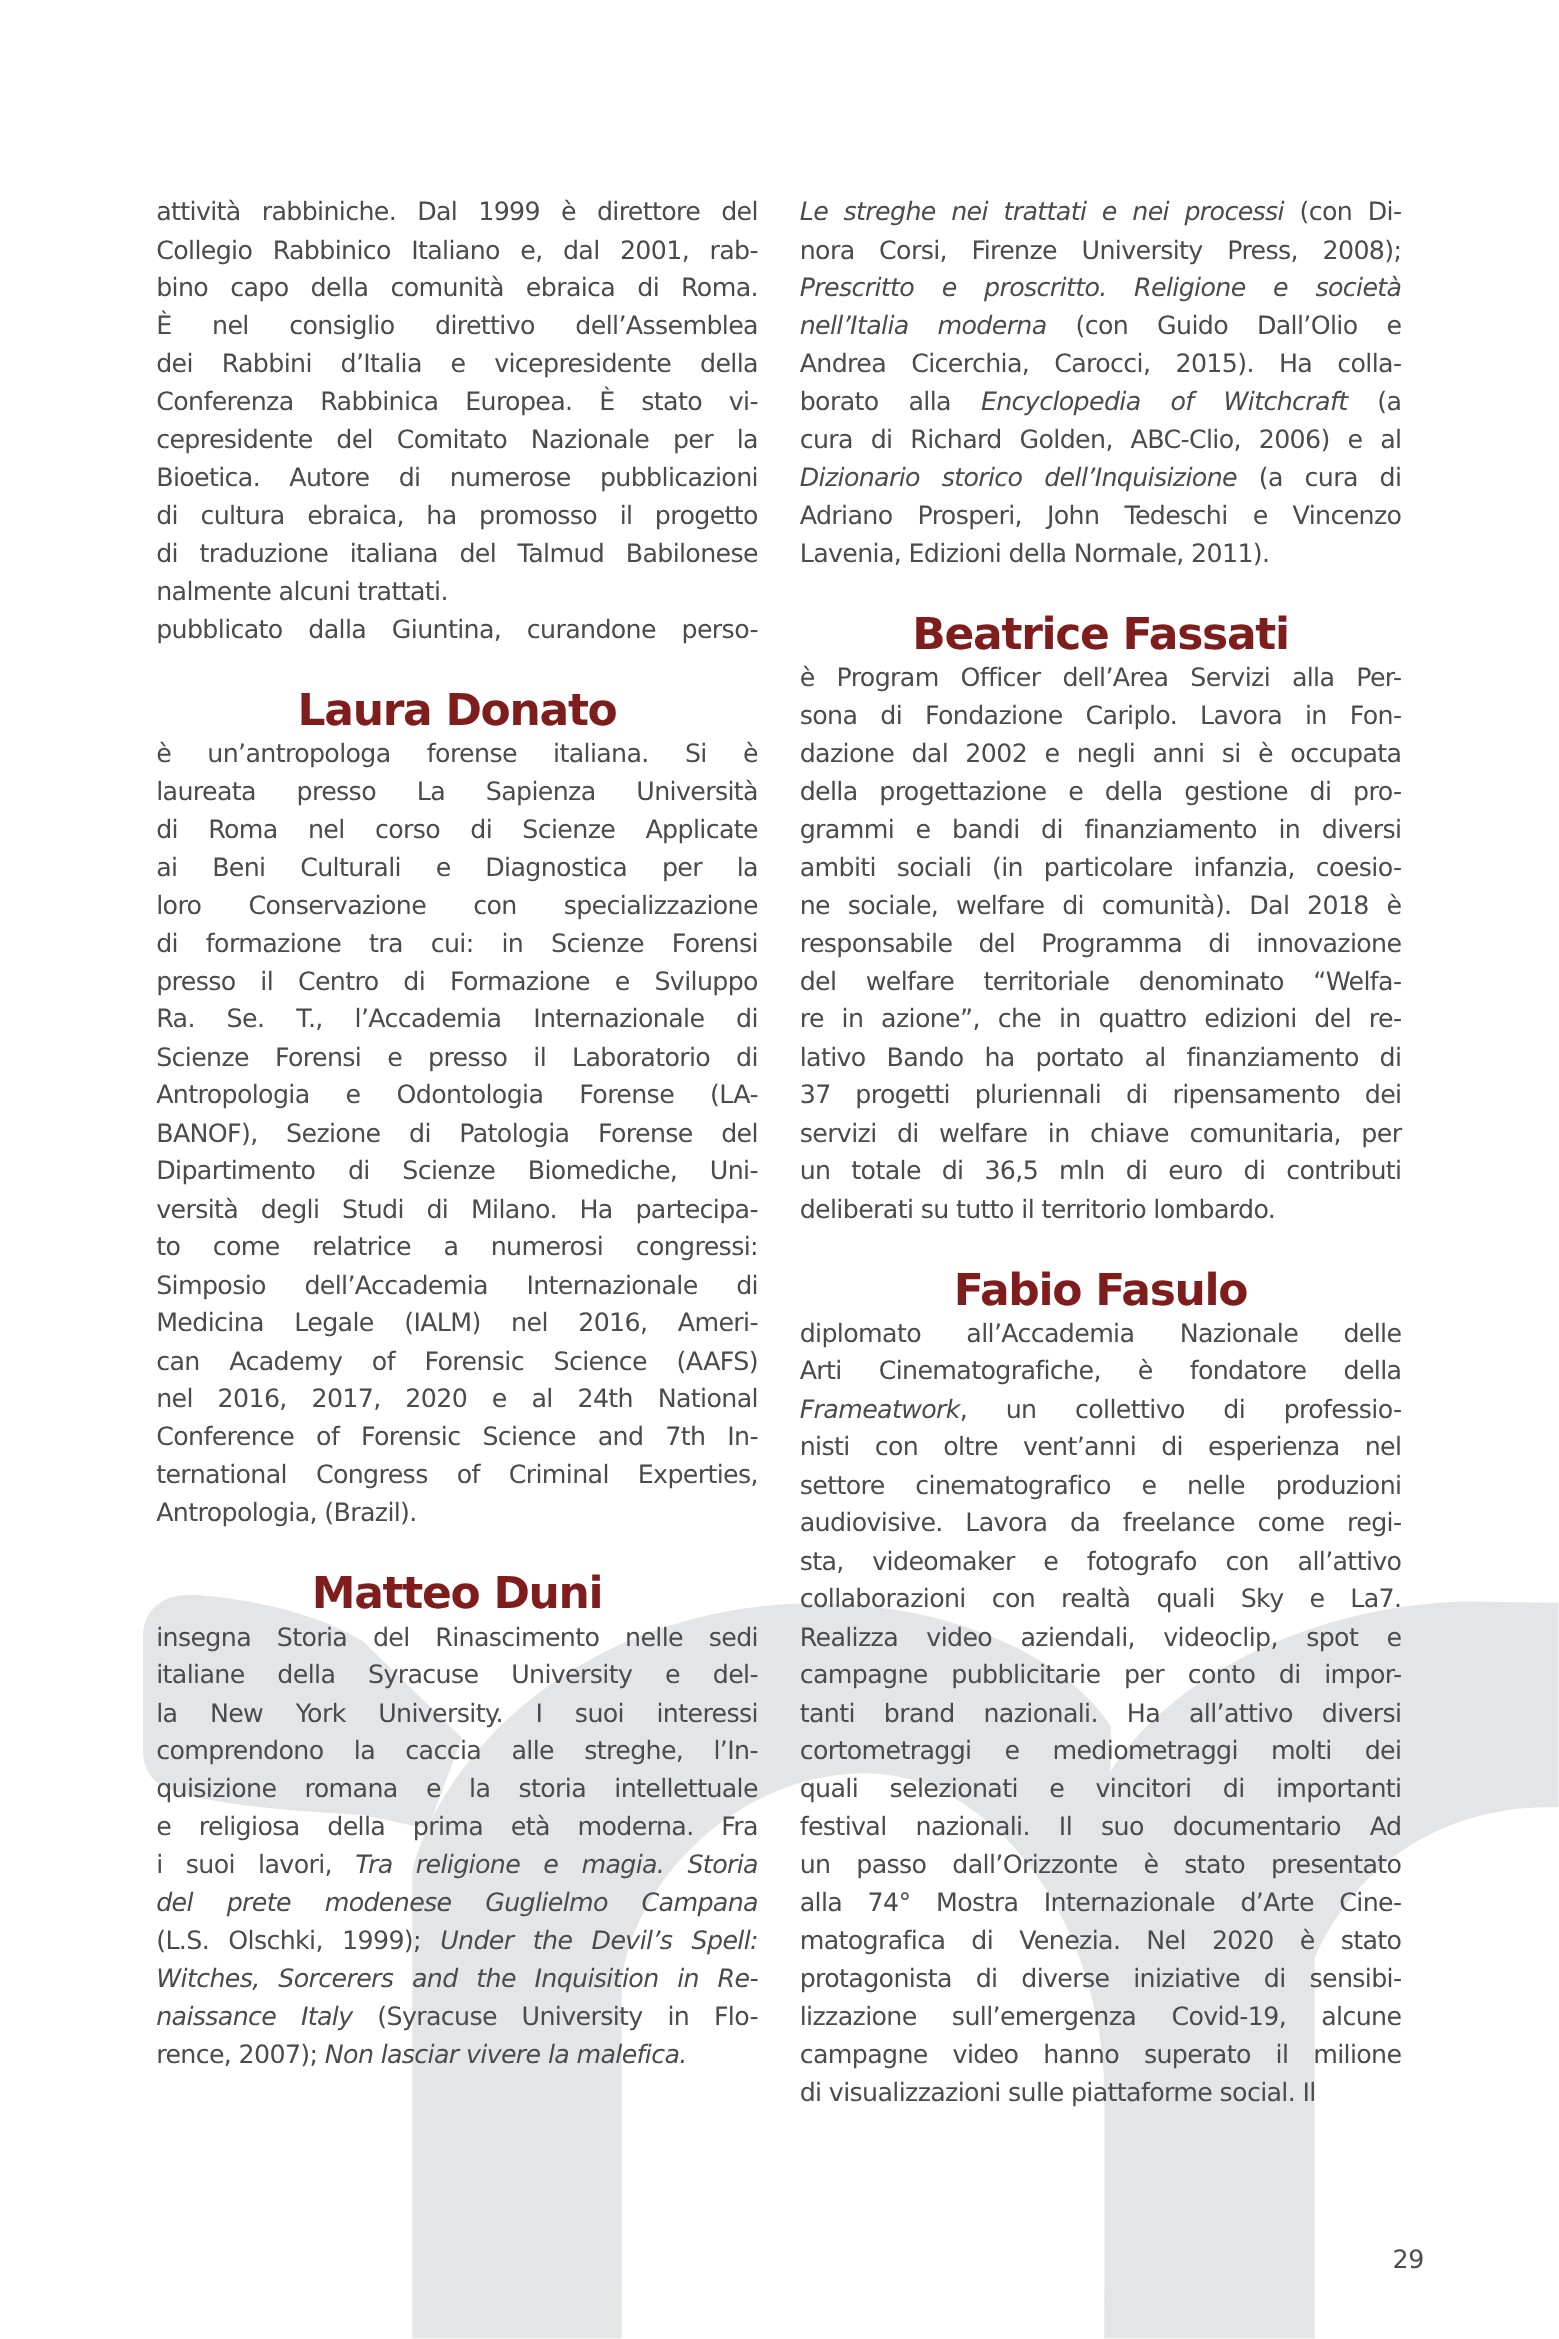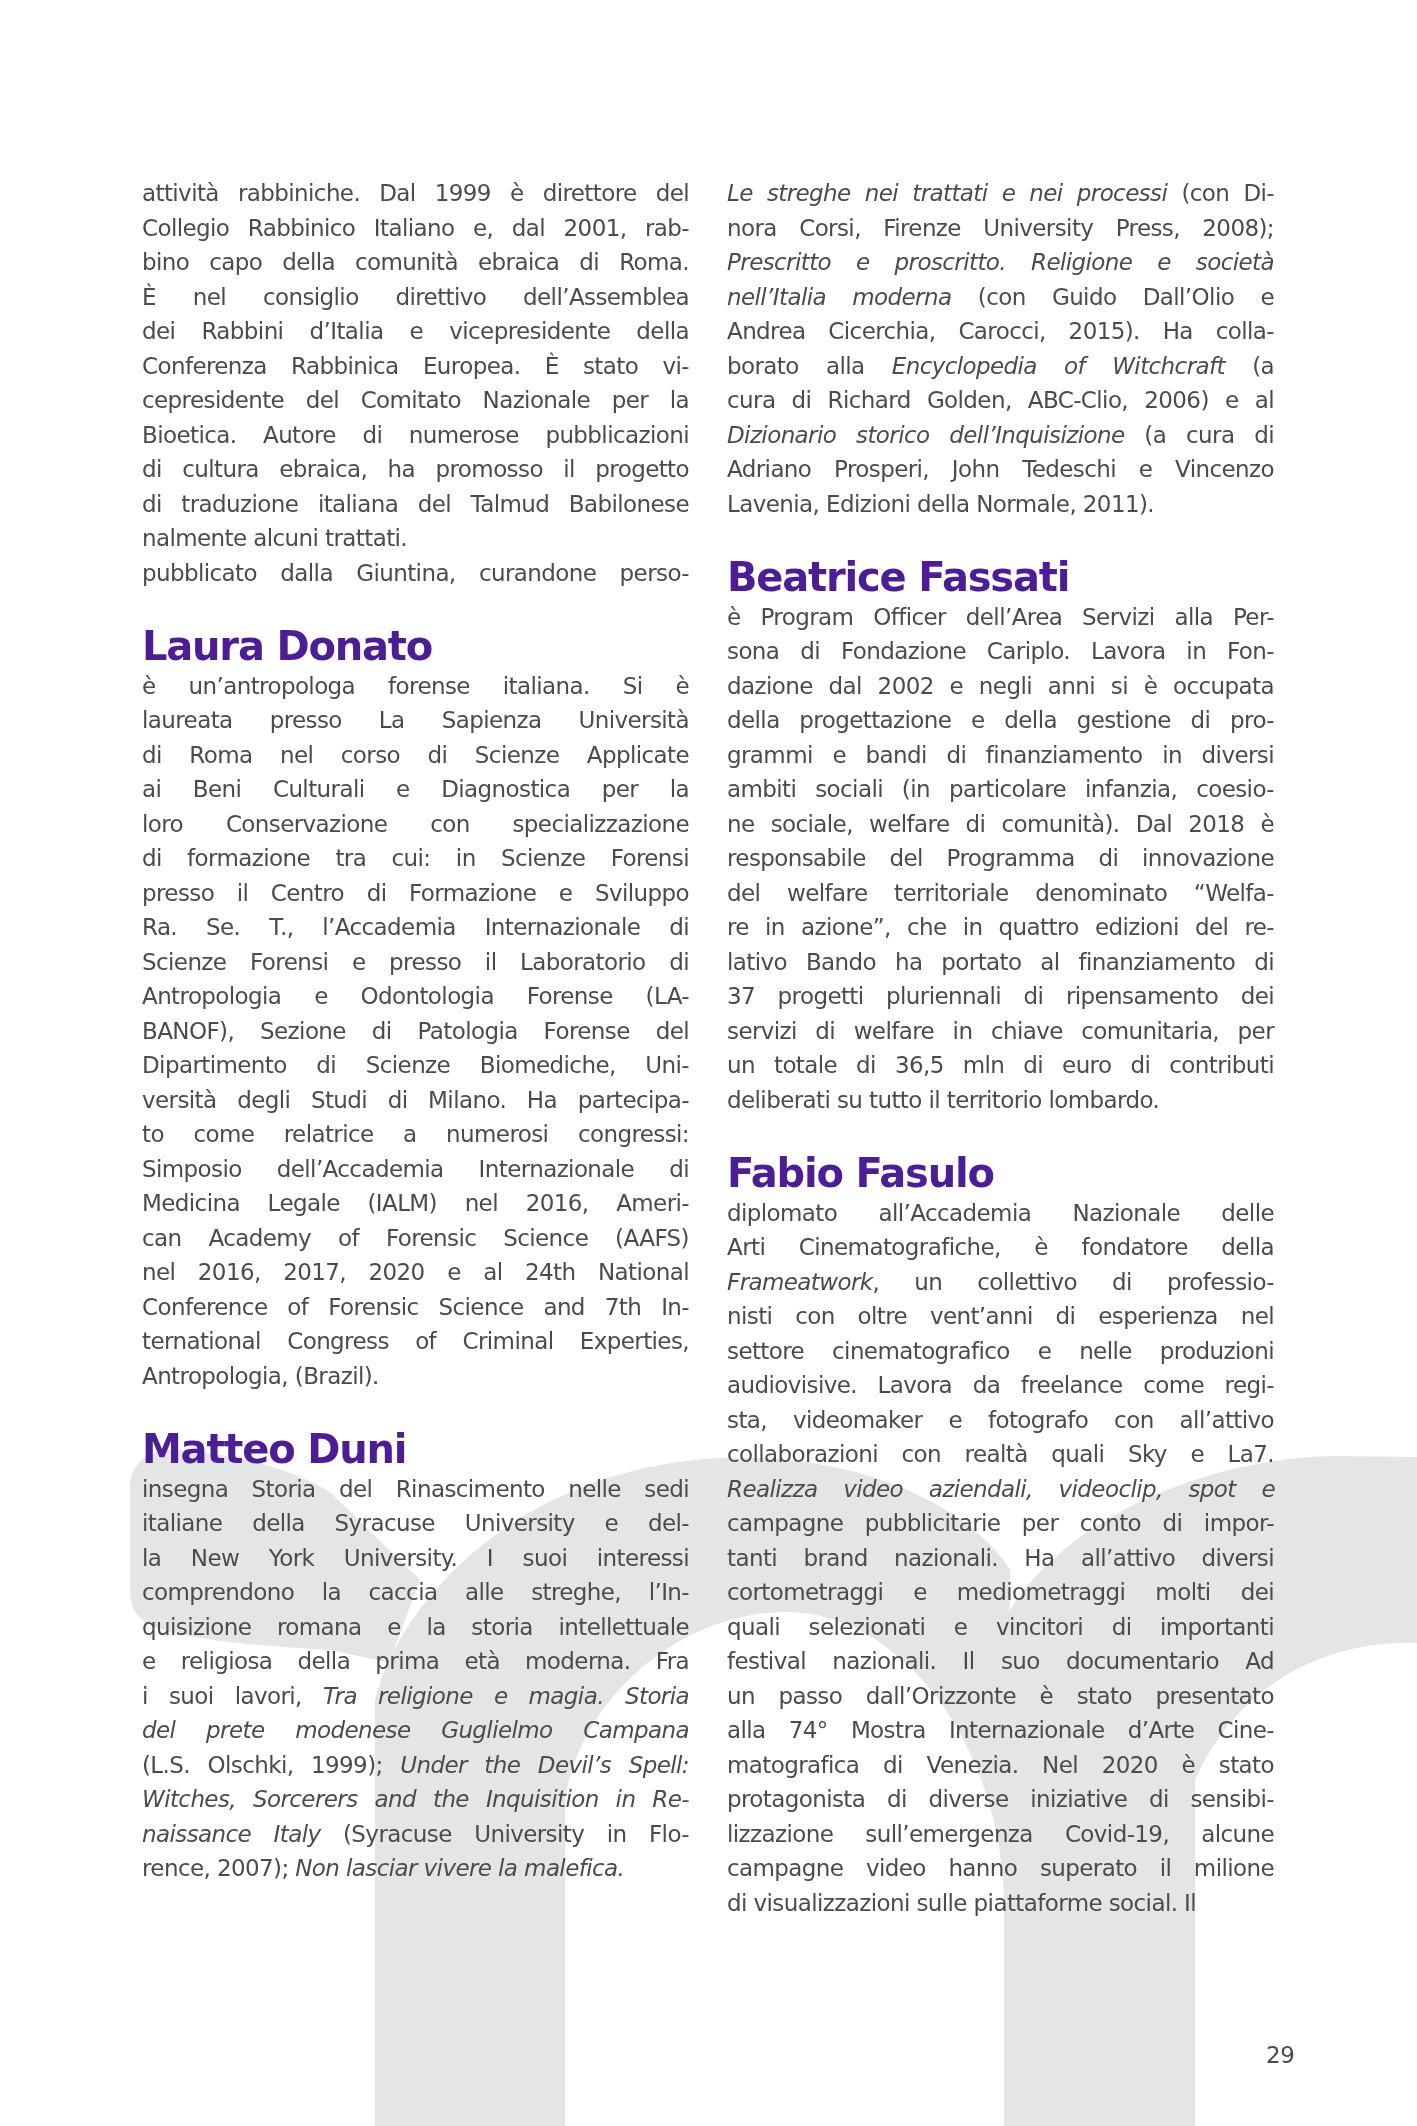--- a/index.html
+++ b/index.html
@@ -13,21 +13,21 @@
   .line {
     display: block; width: 547px; height: 34.5px; line-height: 34.5px;
     font-family: "DejaVu Sans", sans-serif; font-size: 23px; color: #4b4b4d;
     white-space: nowrap; overflow: visible;
   }
   .line-inner { display: inline-block; white-space: nowrap; transform-origin: left center; letter-spacing: -0.6px; }
   .line i { font-style: italic; }
   .bio-name {
     margin: 34px 0 0 0; height: 44.5px; line-height: 44px;
     font-family: "DejaVu Sans", sans-serif; font-weight: bold; font-size: 40px;
-    color: #4c1d95; letter-spacing: -1.2px; white-space: nowrap;
+    color: #7f1d1d; letter-spacing: -1.2px; white-space: nowrap; text-align: center;
   }
   .page-number {
     position: absolute; left: 1266px; top: 2042px; z-index: 1;
     font-family: "DejaVu Sans", sans-serif; font-size: 23px; color: #4b4b4d; letter-spacing: -0.5px;
   }
 </style>
 </head>
 <body>
 
 <div class="page">
@@ -148,21 +148,21 @@
         <div class="bio-name">Fabio Fasulo</div>
         <div class="para">
           <div class="line"><span class="line-inner" style="word-spacing: 34.5156px;">diplomato all’Accademia Nazionale delle</span></div>
           <div class="line"><span class="line-inner" style="word-spacing: 26.9141px;">Arti Cinematografiche, è fondatore della</span></div>
           <div class="line"><span class="line-inner" style="word-spacing: 28.3477px;"><i>Frameatwork</i>, un collettivo di professio-</span></div>
           <div class="line"><span class="line-inner" style="word-spacing: 16.1094px;">nisti con oltre vent’anni di esperienza nel</span></div>
           <div class="line"><span class="line-inner" style="word-spacing: 21.1992px;">settore cinematografico e nelle produzioni</span></div>
           <div class="line"><span class="line-inner" style="word-spacing: 13.8719px;">audiovisive. Lavora da freelance come regi-</span></div>
           <div class="line"><span class="line-inner" style="word-spacing: 19.2781px;">sta, videomaker e fotografo con all’attivo</span></div>
           <div class="line"><span class="line-inner" style="word-spacing: 16.875px;">collaborazioni con realtà quali Sky e La7.</span></div>
-          <div class="line"><span class="line-inner" style="word-spacing: 19.0312px; font-style: italic;">Realizza video aziendali, videoclip, spot e</span></div>
+          <div class="line"><span class="line-inner" style="word-spacing: 19.0312px;">Realizza video aziendali, videoclip, spot e</span></div>
           <div class="line"><span class="line-inner" style="word-spacing: 14.7688px;">campagne pubblicitarie per conto di impor-</span></div>
           <div class="line"><span class="line-inner" style="word-spacing: 19.6156px;">tanti brand nazionali. Ha all’attivo diversi</span></div>
           <div class="line"><span class="line-inner" style="word-spacing: 23.3203px;">cortometraggi e mediometraggi molti dei</span></div>
           <div class="line"><span class="line-inner" style="word-spacing: 21.8375px;">quali selezionati e vincitori di importanti</span></div>
           <div class="line"><span class="line-inner" style="word-spacing: 19.6281px;">festival nazionali. Il suo documentario Ad</span></div>
           <div class="line"><span class="line-inner" style="word-spacing: 16.8219px;">un passo dall’Orizzonte è stato presentato</span></div>
           <div class="line"><span class="line-inner" style="word-spacing: 16.4594px;">alla 74° Mostra Internazionale d’Arte Cine-</span></div>
           <div class="line"><span class="line-inner" style="word-spacing: 16.9766px;">matografica di Venezia. Nel 2020 è stato</span></div>
           <div class="line"><span class="line-inner" style="word-spacing: 14.9594px;">protagonista di diverse iniziative di sensibi-</span></div>
           <div class="line"><span class="line-inner" style="word-spacing: 25.3438px;">lizzazione sull’emergenza Covid-19, alcune</span></div>

